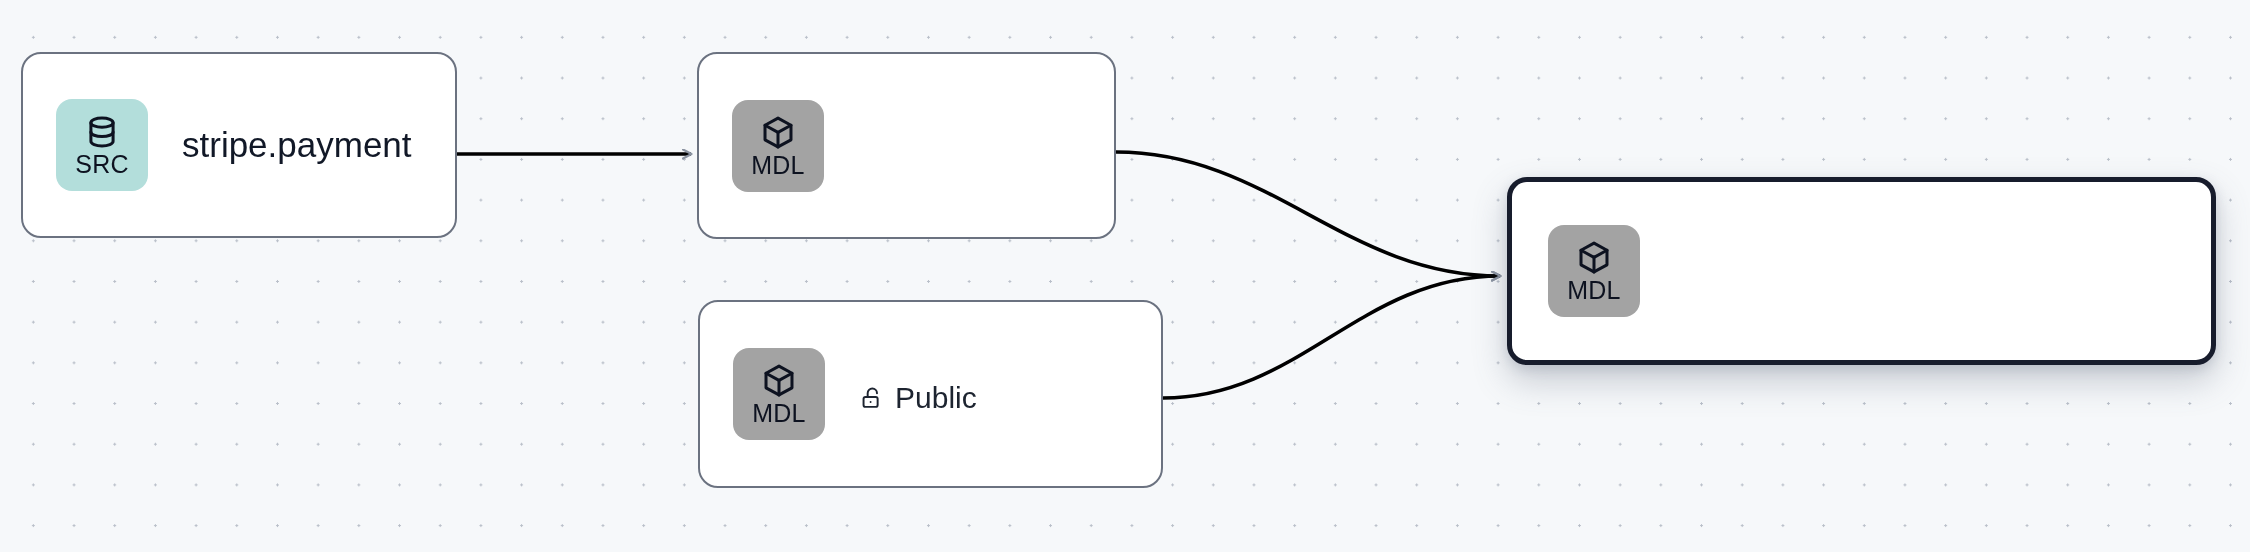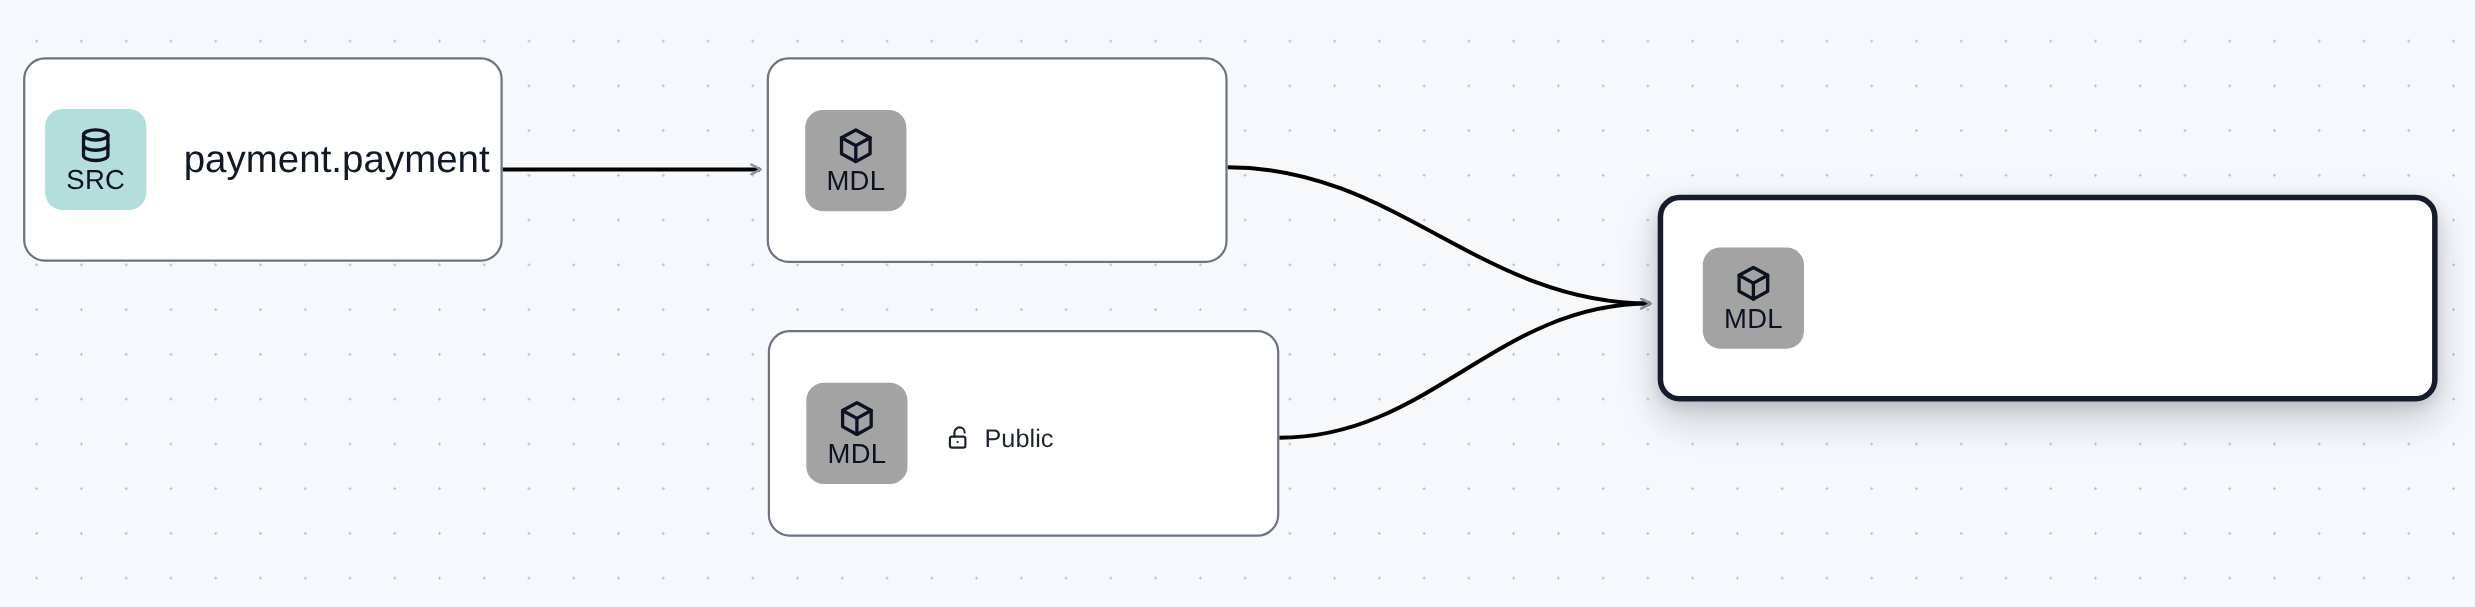--- a/index.html
+++ b/index.html
@@ -57,27 +57,27 @@
   }
   .node-title{
     font-size:35px;line-height:42px;
     color:#111827;
     white-space:nowrap;
     font-family:"Liberation Sans","DejaVu Sans",sans-serif;
   }
   .node-sub{
     display:flex;align-items:center;gap:10px;
     margin-top:8px;
-    font-size:23px;line-height:34px;
+    font-size:30px;line-height:34px;
     color:#1d2430;
     white-space:nowrap;
   }
   .node-sub svg{display:block;flex:0 0 auto;}
 
-  #n1{left:21px;  top:52px;  width:436px; height:186px; padding-left:18px;}
+  #n1{left:21px;  top:52px;  width:436px; height:186px; padding-left:33px;}
   #n2{left:697px; top:52px;  width:419px; height:187px; padding-left:33px;}
   #n3{left:698px; top:300px; width:465px; height:188px; padding-left:33px;}
   #n4{left:1507px;top:177px; width:709px; height:188px; padding-left:36px;}
 </style>
 </head>
 <body>
 
 <div id="canvas">
 
   <svg id="edge-layer" width="2250" height="552" viewBox="0 0 2250 552" xmlns="http://www.w3.org/2000/svg">
@@ -97,21 +97,21 @@
   <div id="n1" class="node normal">
     <div class="badge src">
       <svg width="38" height="38" viewBox="0 0 24 24" fill="none" stroke="#0d1220" stroke-width="1.9" stroke-linecap="round" stroke-linejoin="round">
         <ellipse cx="12" cy="6.1" rx="7" ry="2.9"></ellipse>
         <path d="M5 6.1 V17.9 C5 19.5 8.1 20.8 12 20.8 C15.9 20.8 19 19.5 19 17.9 V6.1"></path>
         <path d="M5 12 C5 13.6 8.1 14.9 12 14.9 C15.9 14.9 19 13.6 19 12"></path>
       </svg>
       <span class="badge-text">SRC</span>
     </div>
     <div class="node-body">
-      <div class="node-title">payment.payment</div>
+      <div class="node-title">stripe.payment</div>
     </div>
   </div>
 
   <div id="n2" class="node normal">
     <div class="badge mdl">
       <svg width="38" height="38" viewBox="0 0 24 24" fill="none" stroke="#0d1220" stroke-width="1.9" stroke-linecap="round" stroke-linejoin="round">
         <path d="M12 2.6 L20.2 7.1 L20.2 16.3 L12 20.8 L3.8 16.3 L3.8 7.1 Z"></path>
         <path d="M3.8 7.1 L12 11.6 L20.2 7.1"></path>
         <path d="M12 11.6 L12 20.8"></path>
       </svg>

